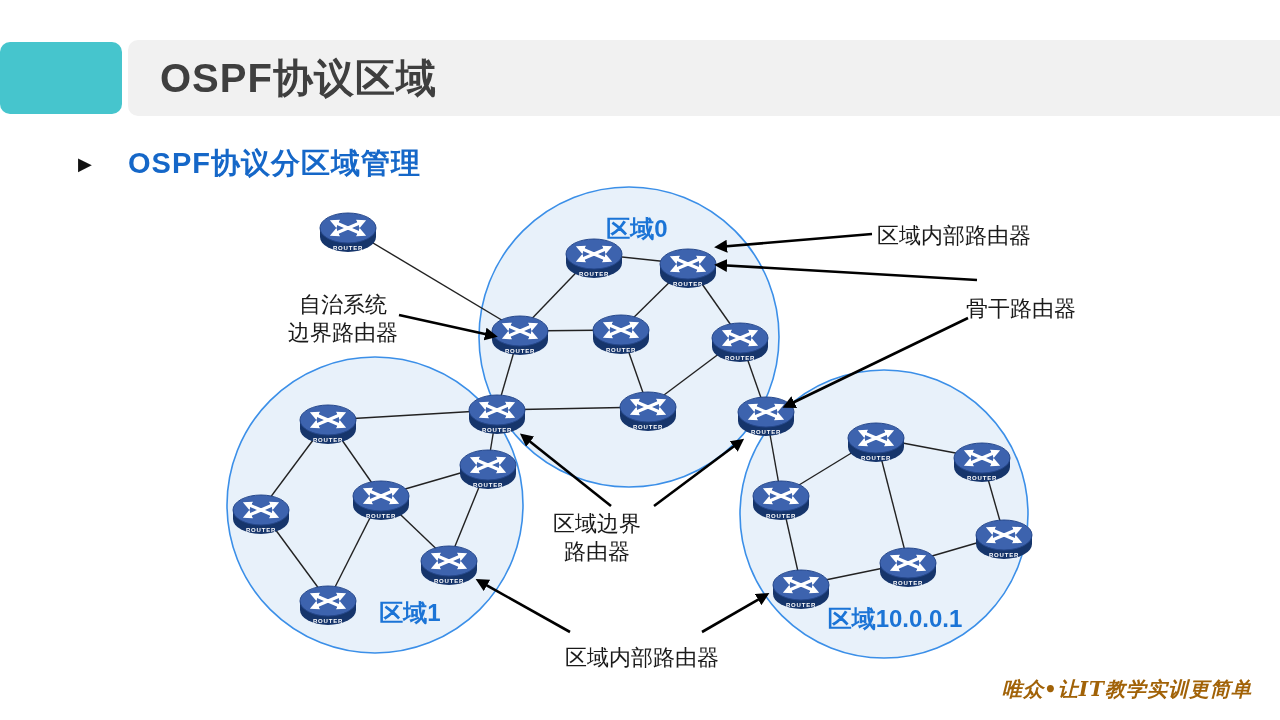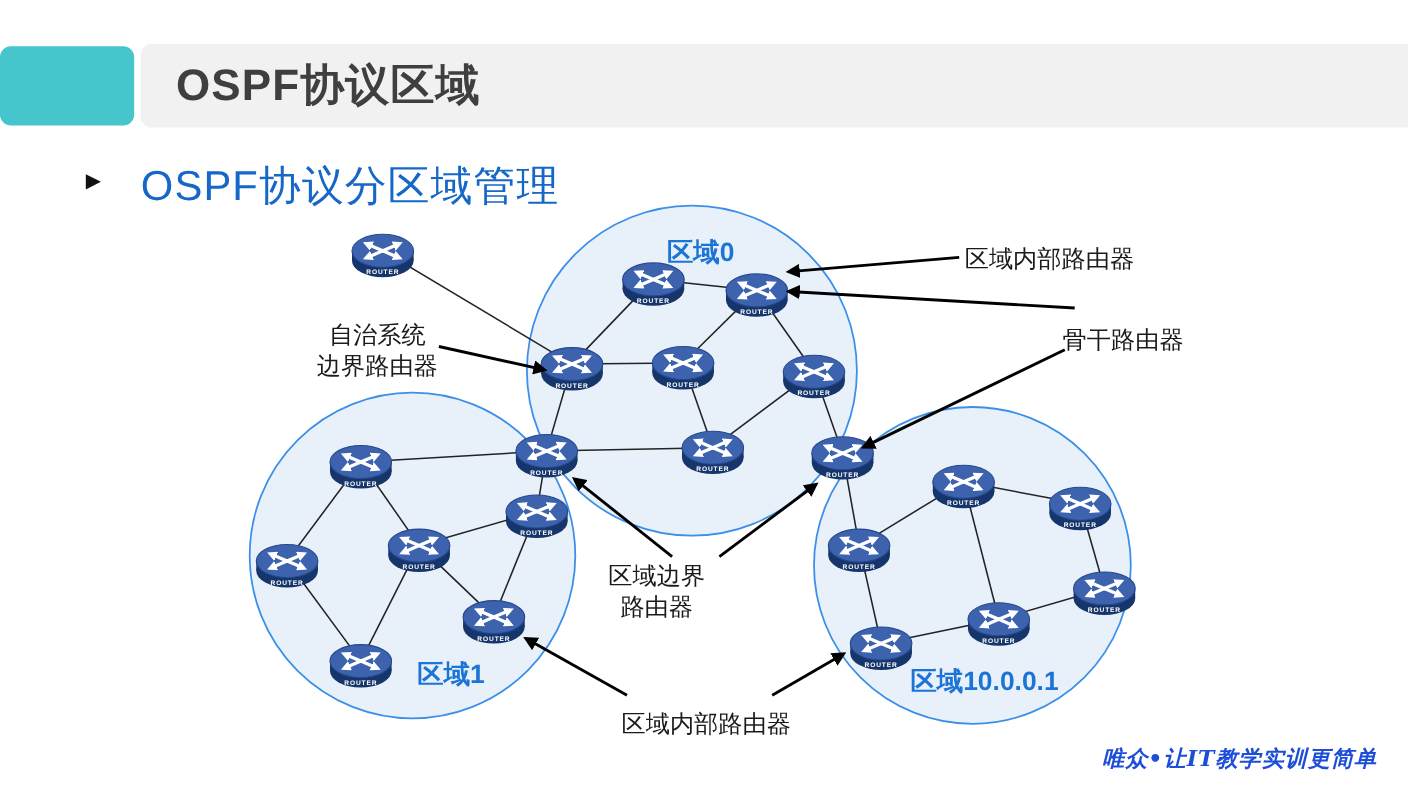--- a/index.html
+++ b/index.html
@@ -5,24 +5,24 @@
   html,body{margin:0;padding:0;}
   body{width:1280px;height:720px;position:relative;background:#ffffff;overflow:hidden;
        font-family:"Liberation Sans",sans-serif;}
   .accent-block{position:absolute;left:0;top:42px;width:122px;height:72px;
        background:var(--accent_teal);border-radius:10px;}
   .title-bar{position:absolute;left:128px;top:40px;right:0;height:76px;
        background:var(--title_bar_bg);border-radius:10px 0 0 10px;}
   .title-text{position:absolute;left:32px;top:0;height:52px;line-height:76px;
        font-size:40px;font-weight:bold;color:var(--title_text);letter-spacing:1px;}
   .bullet-marker{position:absolute;left:78px;top:153px;font-size:18px;color:#111;}
-  .bullet-text{position:absolute;left:128px;top:144px;font-size:38px;font-weight:normal;
+  .bullet-text{position:absolute;left:128px;top:144px;font-size:29px;font-weight:bold;
        color:var(--heading_blue);letter-spacing:1px;}
   #diagram{position:absolute;left:0;top:0;width:1280px;height:720px;}
-  .watermark{position:absolute;right:28px;bottom:17px;font-size:20px;color:#1d4ed8;
+  .watermark{position:absolute;right:28px;bottom:17px;font-size:20px;color:#a16207;
        font-family:"DejaVu Serif",serif;font-style:italic;font-weight:600;letter-spacing:1px;}
 </style>
 </head>
 <body style="--accent_teal: #46C5CD; --title_bar_bg: #F1F1F1; --title_text: #3F3F3F; --heading_blue: #1567C8; --area_label_blue: #1B74D6; --area_fill: #E8F1FA; --area_stroke: #3B8FE8; --router_top: #3D63AE; --router_side: #16356B; --router_edge: #26488C; --link_color: #222222; --arrow_color: #000000; --label_color: #1A1A1A;">
 
 <div class="title-bar">
   <div class="title-text">OSPF协议区域</div>
 </div>
 <div class="accent-block"></div>
 

